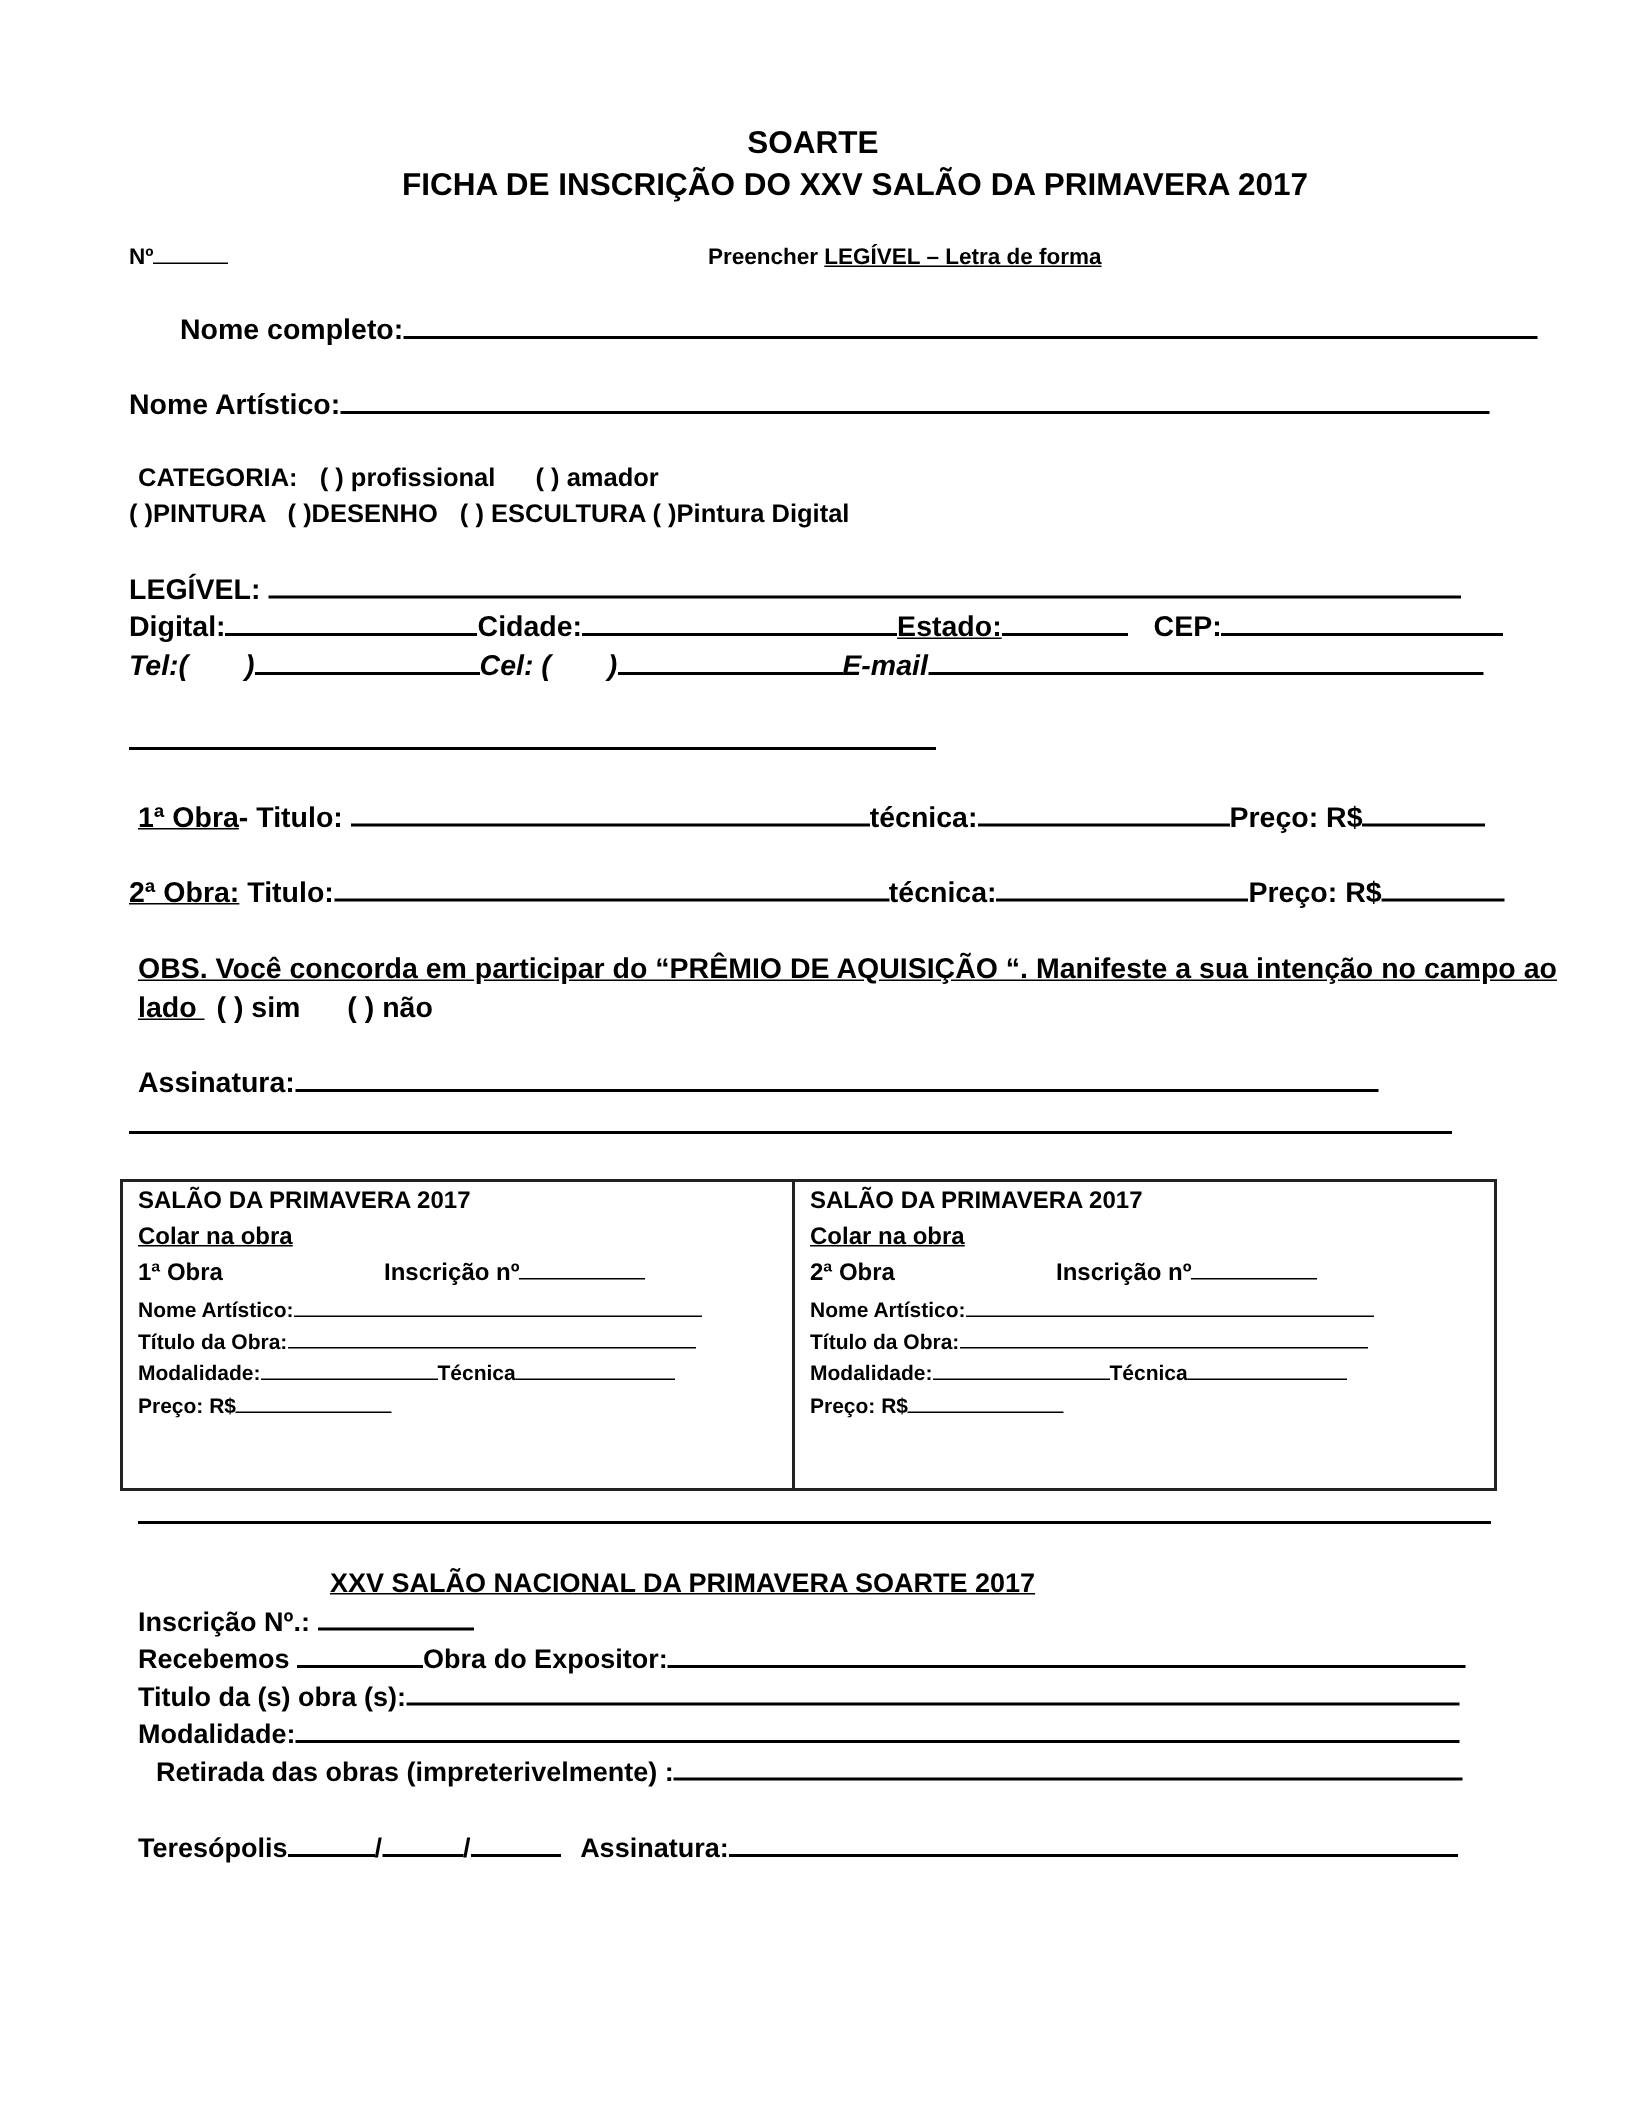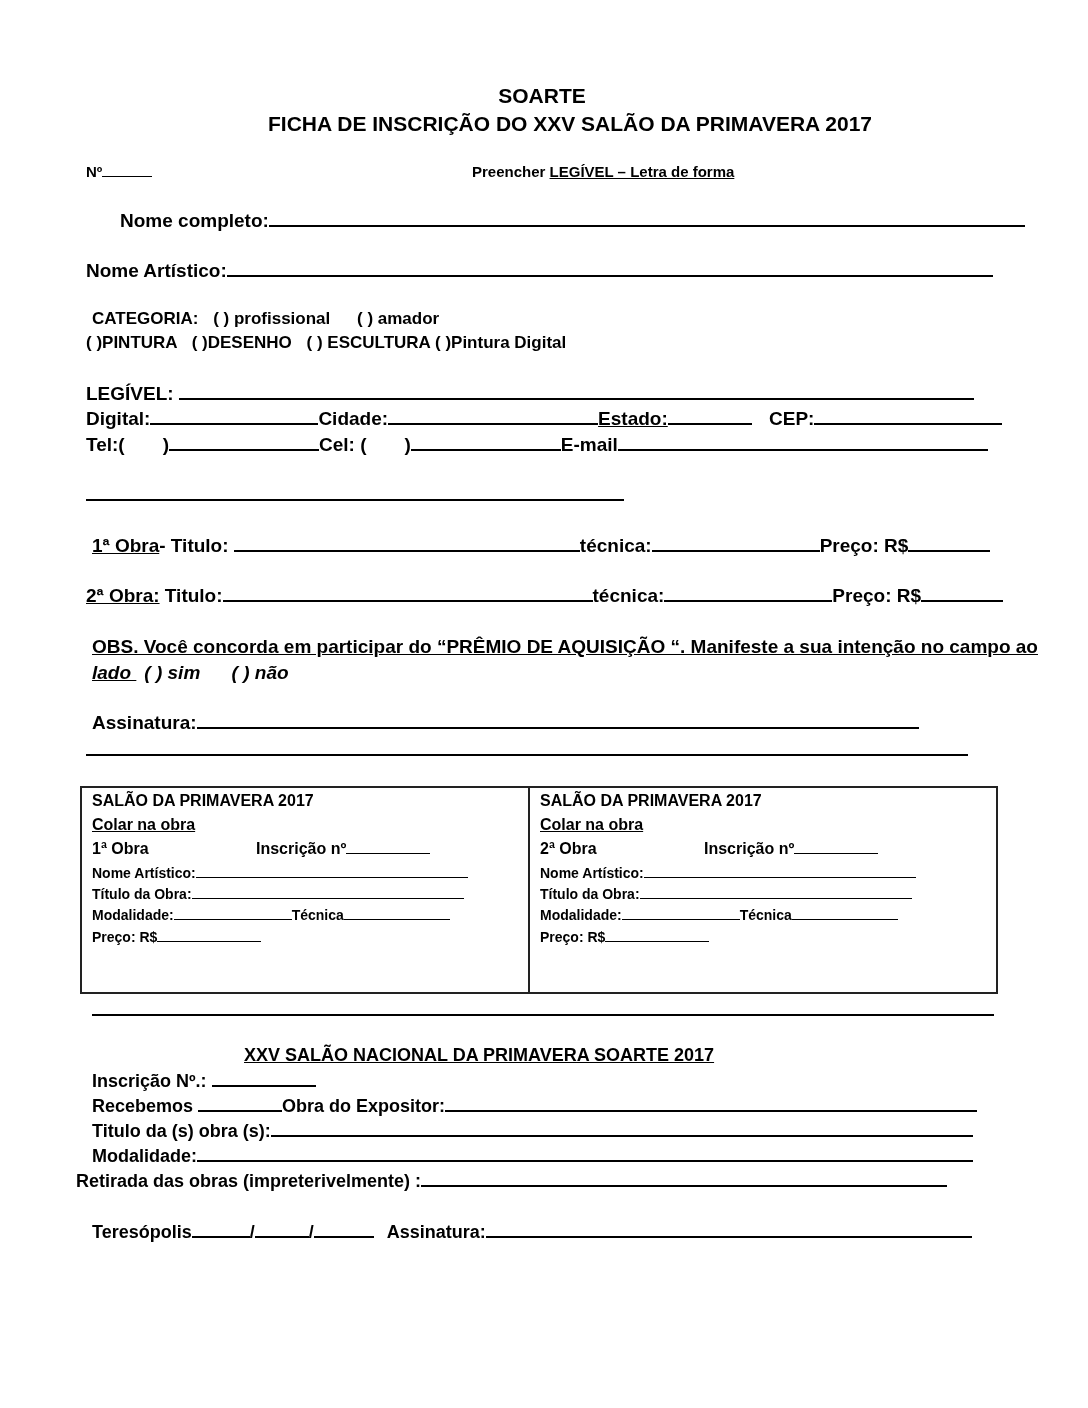--- a/index.html
+++ b/index.html
@@ -59,37 +59,37 @@
   <span style="margin-left:0;">(   )Pintura Digital</span>
 </div>
 
 <div class="abs t19" style="left:86px; top:383px;">
   <span>LEGÍVEL:</span> <span class="line" style="width:795px;"></span>
 </div>
 <div class="abs t19" style="left:86px; top:408px;">
   <span>Digital:</span><span class="line" style="width:168px;"></span><span>Cidade:</span><span class="line" style="width:210px;"></span><span class="u">Estado:</span><span class="line" style="width:84px;"></span>
   <span style="margin-left:12px;">CEP:</span><span class="line" style="width:188px;"></span>
 </div>
-<div class="abs t19" style="left:86px; top:434px;">
+<div class="abs t19" style="left:86px; top:434px;font-style:italic;">
   <span>Tel:(</span><span style="display:inline-block; width:38px;"></span><span>)</span><span class="line" style="width:150px;"></span><span>Cel: (</span><span style="display:inline-block; width:38px;"></span><span>)</span><span class="line" style="width:150px;"></span><span>E-mail</span><span class="line" style="width:370px;"></span>
 </div>
 
 <div class="abs t19" style="left:86px; top:484px;">
    <span class="line" style="width:538px;"></span>
 </div>
 
 <div class="abs t19" style="left:92px; top:535px;">
   <span class="u">1ª Obra</span><span>- Titulo:</span> <span class="line" style="width:346px;"></span><span>técnica:</span><span class="line" style="width:168px;"></span><span>Preço: R$</span><span class="line" style="width:82px;"></span>
 </div>
 <div class="abs t19" style="left:86px; top:585px;">
   <span class="u">2ª Obra:</span><span> Titulo:</span><span class="line" style="width:370px;"></span><span>técnica:</span><span class="line" style="width:168px;"></span><span>Preço: R$</span><span class="line" style="width:82px;"></span>
 </div>
 
 <div class="abs t19 u" style="left:92px; top:636px;">OBS. Você concorda em participar do “PRÊMIO DE AQUISIÇÃO “.   Manifeste a sua intenção no campo ao</div>
-<div class="abs t19" style="left:92px; top:662px;font-style:italic;">
+<div class="abs t19" style="left:92px; top:662px;">
   <span class="u">lado </span>
   <span style="margin-left:8px;">(   ) sim</span>
   <span style="margin-left:26px;">(  ) não</span>
 </div>
 
 <div class="abs t19" style="left:92px; top:712px;">
   <span>Assinatura:</span><span class="line" style="width:722px;"></span>
 </div>
 <div class="full-rule" style="left:86px; top:754px; width:882px;"></div>
 
@@ -114,32 +114,32 @@
     <div class="label med" style="left:622px; top:52px;"><span>Inscrição nº</span><span class="line-thin" style="width:84px;"></span></div>
     <div class="label small" style="left:458px; top:77px;"><span>Nome Artístico:</span><span class="line-thin" style="width:272px;"></span></div>
     <div class="label small" style="left:458px; top:98px;"><span>Título da Obra:</span><span class="line-thin" style="width:272px;"></span></div>
     <div class="label small" style="left:458px; top:119px;"><span>Modalidade:</span><span class="line-thin" style="width:118px;"></span><span>Técnica</span><span class="line-thin" style="width:106px;"></span></div>
     <div class="label small" style="left:458px; top:141px;"><span>Preço: R$</span><span class="line-thin" style="width:104px;"></span></div>
   </div>
 </div>
 
 <div class="full-rule" style="left:92px; top:1014px; width:902px;"></div>
 
-<div class="abs t18 u" style="left:220px; top:1045px;margin-left:24px;">XXV SALÃO NACIONAL DA PRIMAVERA SOARTE  2017</div>
+<div class="abs t18 u" style="left:220px; top:1045px;">XXV SALÃO NACIONAL DA PRIMAVERA SOARTE  2017</div>
 <div class="abs t18" style="left:92px; top:1071px;">
   <span>Inscrição Nº.:</span> <span class="line" style="width:104px;"></span>
 </div>
 <div class="abs t18" style="left:92px; top:1096px;">
   <span>Recebemos</span> <span class="line" style="width:84px;"></span><span>Obra do Expositor:</span><span class="line" style="width:532px;"></span>
 </div>
 <div class="abs t18" style="left:92px; top:1121px;">
   <span>Titulo da (s) obra (s):</span><span class="line" style="width:702px;"></span>
 </div>
 <div class="abs t18" style="left:92px; top:1146px;">
   <span>Modalidade:</span><span class="line" style="width:776px;"></span>
 </div>
-<div class="abs t18" style="left:76px; top:1171px;text-align:center;">
+<div class="abs t18" style="left:104px; top:1171px;text-align:center;">
   <span>Retirada das obras (impreterivelmente) :</span><span class="line" style="width:526px;"></span>
 </div>
 <div class="abs t18" style="left:92px; top:1222px;">
   <span>Teresópolis</span><span class="line" style="width:58px;"></span><span>/</span><span class="line" style="width:54px;"></span><span>/</span><span class="line" style="width:60px;"></span>
   <span style="margin-left:8px;">Assinatura:</span><span class="line" style="width:486px;"></span>
 </div>
 
 </body></html>

